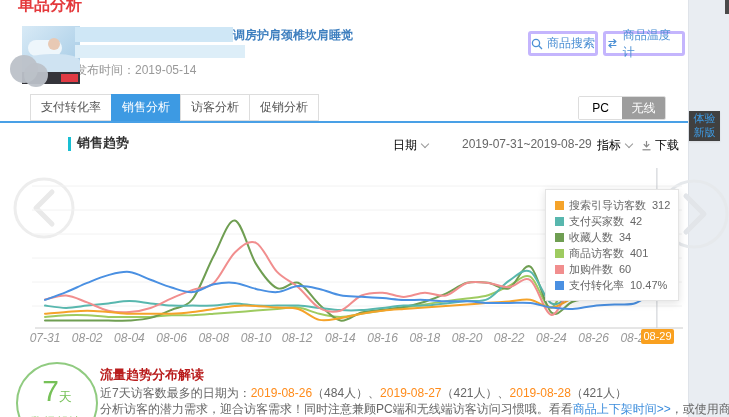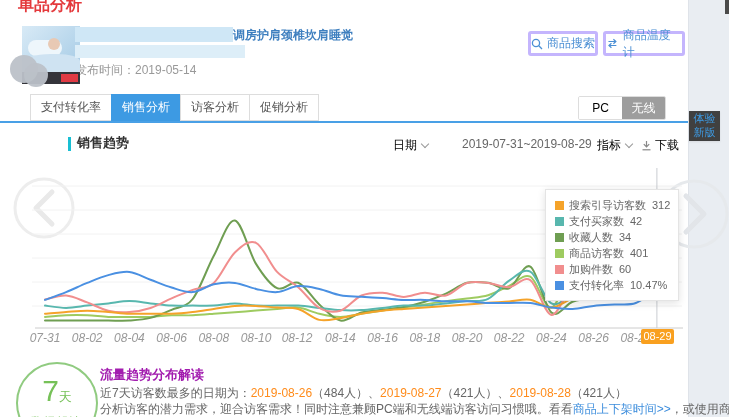--- a/index.html
+++ b/index.html
@@ -64,21 +64,21 @@
   .tt-row{display:flex;align-items:center;height:16px;white-space:nowrap;}
   .tt-sq{width:9px;height:9px;margin-right:5px;flex:none;}
   .tt-val{margin-left:6px;}
 
   
   .insight-circle{position:absolute;left:16px;top:362px;width:78px;height:78px;border:2px solid #90cb80;border-radius:50%;
                   text-align:center;color:#76c158;z-index:1;}
   .insight-circle .big{font-size:30px;line-height:30px;margin-top:12px;}
   .insight-circle .big small{font-size:13px;}
   .insight-circle .cap{font-size:11px;letter-spacing:2px;margin-top:2px;}
-  .insight-title{position:absolute;left:100px;top:366px;font-size:13px;font-weight:bold;color:#a21caf;}
+  .insight-title{position:absolute;left:100px;top:366px;font-size:13px;font-weight:bold;color:#b91c1c;}
   .insight-l1{position:absolute;left:100px;top:385px;color:#666;white-space:nowrap;}
   .insight-l2{position:absolute;left:100px;top:401px;color:#666;white-space:nowrap;}
   .orange-date{color:#ff8b1a;}
   .blue-link{color:#3c8ddc;cursor:pointer;}
 </style>
 </head>
 <body>
 
 <div id="page">
 

